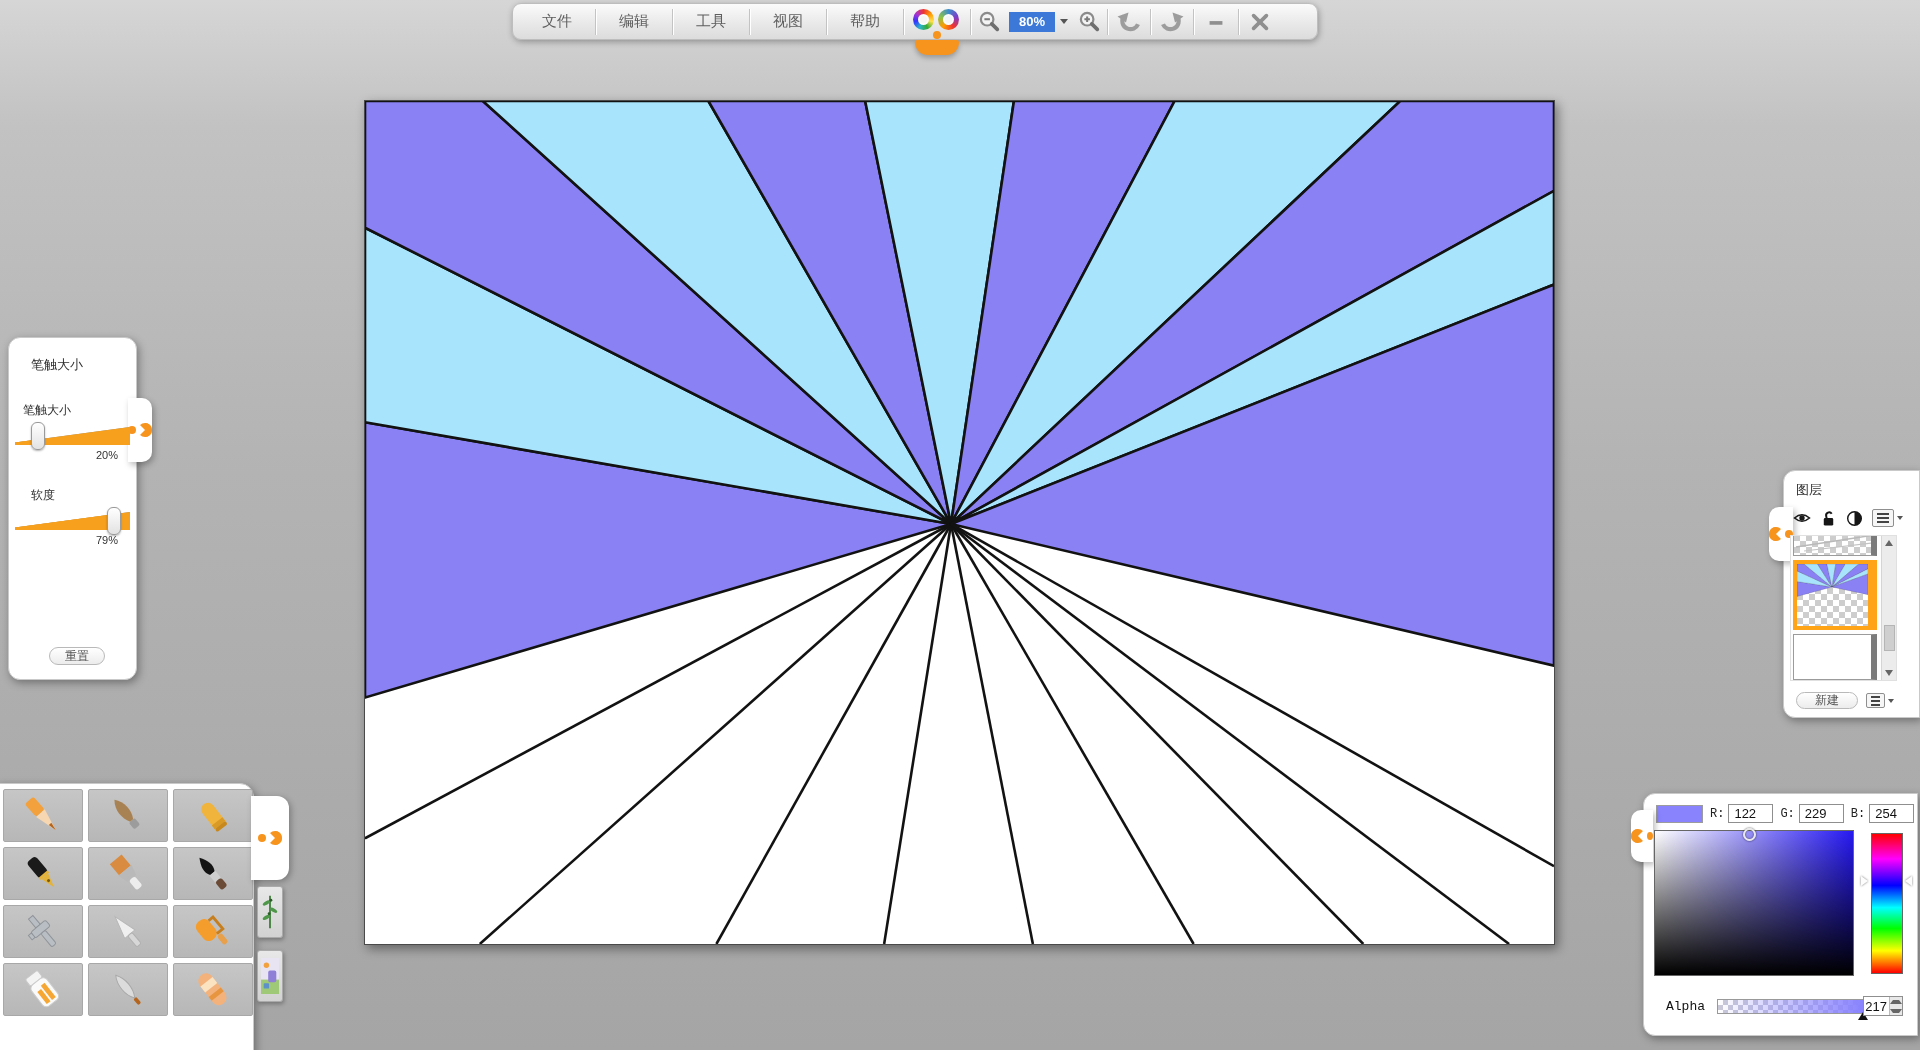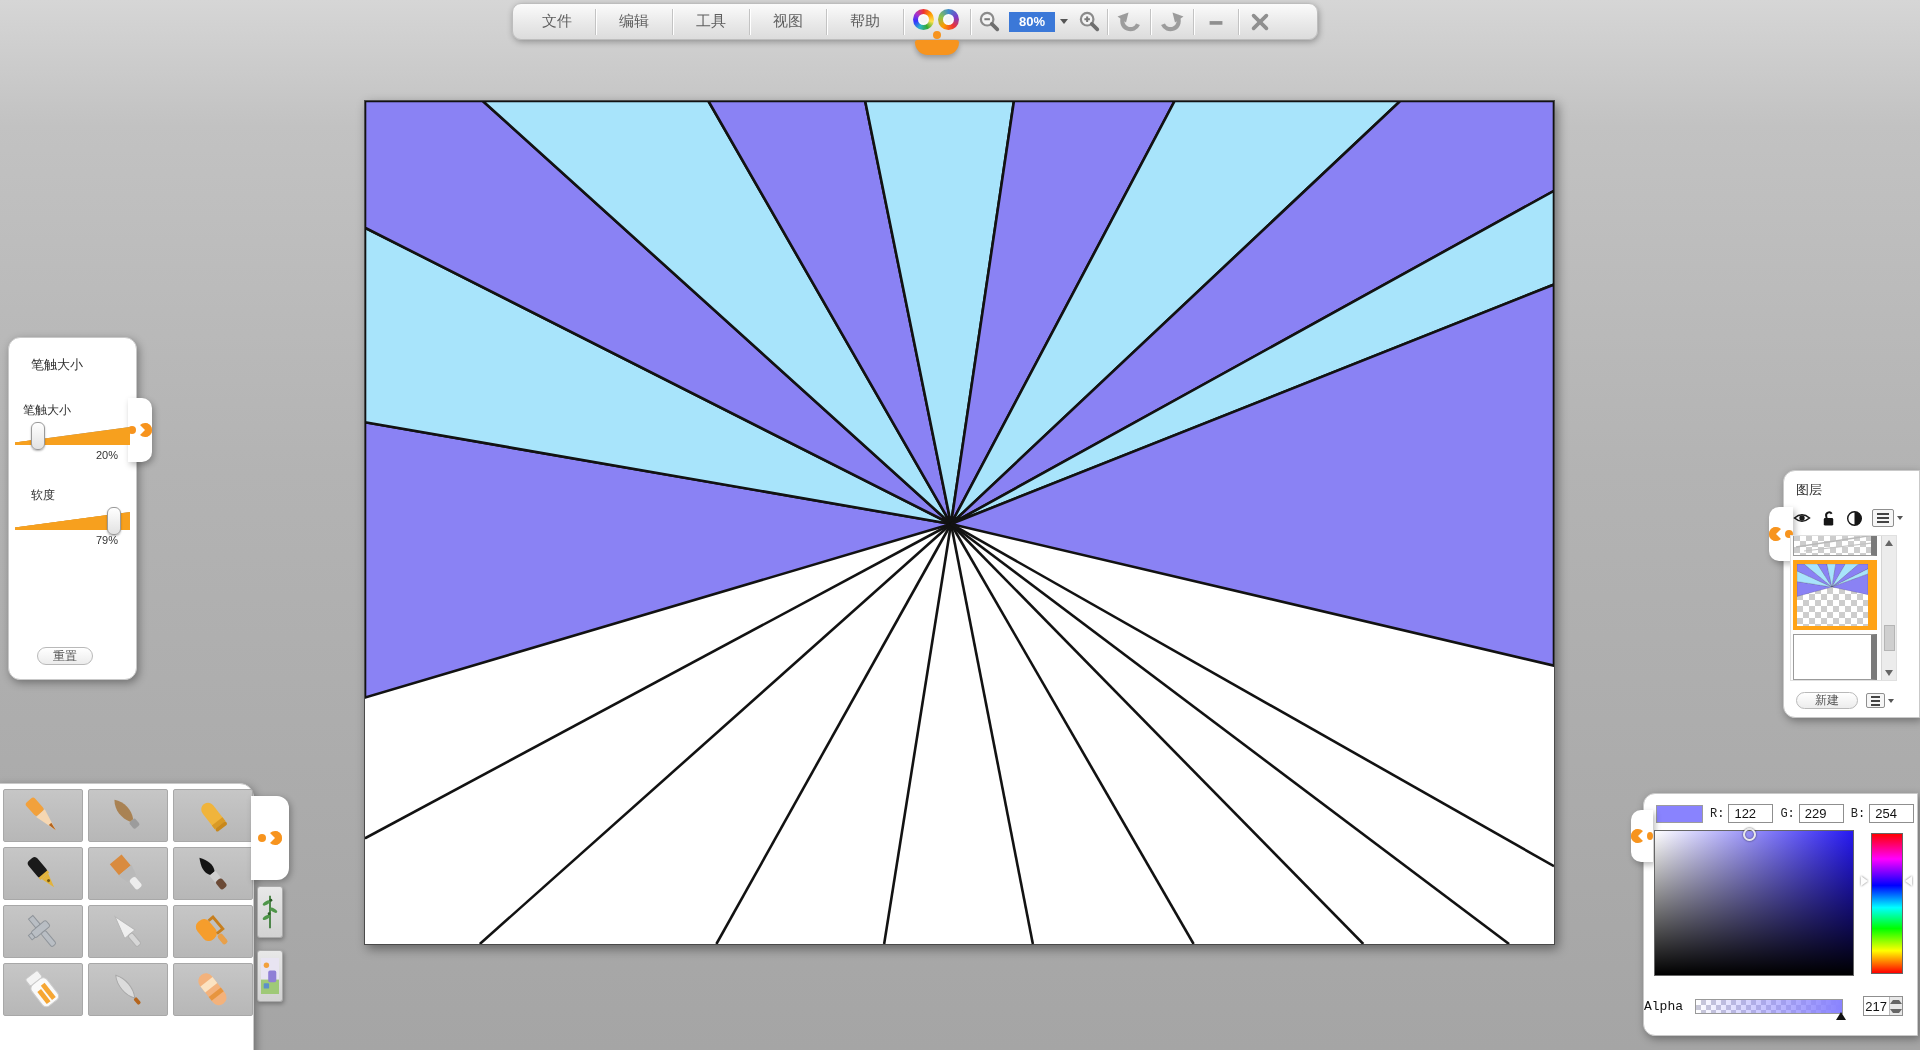--- a/index.html
+++ b/index.html
@@ -120,21 +120,21 @@
     border:2px solid #e9e9e9; box-shadow:0 0 2px rgba(0,0,0,.8), inset 0 0 2px rgba(0,0,0,.6); }
   .hue-bar { position:absolute; left:227px; top:39px; width:32px; height:141px; border:1px solid #666;
     background:linear-gradient(to bottom,#ff0000 0%,#ff00ff 18%,#0000ff 37%,#00ffff 53%,#00ff00 68%,#ffff00 84%,#ff0000 100%); }
   .hue-arrow-l { position:absolute; left:217px; top:100px; width:0; height:0;
     border-top:5px solid transparent; border-bottom:5px solid transparent; border-left:7px solid #fdfdfd;
     filter:drop-shadow(0 0 1px #777); }
   .hue-arrow-r { position:absolute; left:261px; top:100px; width:0; height:0;
     border-top:5px solid transparent; border-bottom:5px solid transparent; border-right:7px solid #fdfdfd;
     filter:drop-shadow(0 0 1px #777); }
   .alpha-row { position:absolute; left:0; top:205px; width:100%; display:flex; align-items:center; }
-  .alpha-label { font-family:"Liberation Mono", monospace; font-size:13px; color:#111; margin-left:0; }
+  .alpha-label { font-family:"Liberation Mono", monospace; font-size:13px; color:#111; margin-left:22px; }
   .alpha-slider { position:relative; margin-left:12px; width:148px; height:15px; border:1px solid #999;
     background-color:#fff;
     background-image:linear-gradient(45deg,#c9c9d8 25%,transparent 25%,transparent 75%,#c9c9d8 75%),
                      linear-gradient(45deg,#c9c9d8 25%,transparent 25%,transparent 75%,#c9c9d8 75%);
     background-size:10px 10px; background-position:0 0,5px 5px; }
   .alpha-overlay { position:absolute; inset:0; }
   .alpha-marker { position:absolute; right:-4px; bottom:-7px; width:0; height:0;
     border-left:5px solid transparent; border-right:5px solid transparent; border-bottom:8px solid #111; }
   .spinner { position:absolute; right:14px; top:-3px; width:40px; height:20px; border:1px solid #8f8f8f;
     background:#fff; display:flex; }
@@ -265,21 +265,21 @@
   <div class="pp-label" style="padding:26px 0 0 22px;">软度</div>
   <div class="wedge-slider">
     <div class="wedge-track"></div>
     <div class="wedge-fill" style="width:100%;">
       <div class="wedge-fill-inner" style="background: rgb(247, 160, 30); clip-path: inset(0px 14% 0px 0px);"></div>
     </div>
     <div class="slider-handle" style="left: calc(86% - 7px);"></div>
   </div>
   <div class="pct">79%</div>
 
-  <button class="pill-btn" style="position:absolute; left:28px; bottom:14px;">重置</button>
+  <button class="pill-btn" style="position:absolute; left:40px; bottom:14px;">重置</button>
 </div>
 
 <div class="panel tools-panel">
   <div class="tools-tab">
     <span class="ear-dot"></span>
     <span class="ear-arc" style="border-left-color:transparent;"></span>
   </div>
   <div class="side-btn" style="top:102px;">
     <svg viewBox="0 0 20 44" width="18" height="42">
       <path d="M10 4 V40" stroke="#3f7d3a" stroke-width="2" fill="none"></path>

